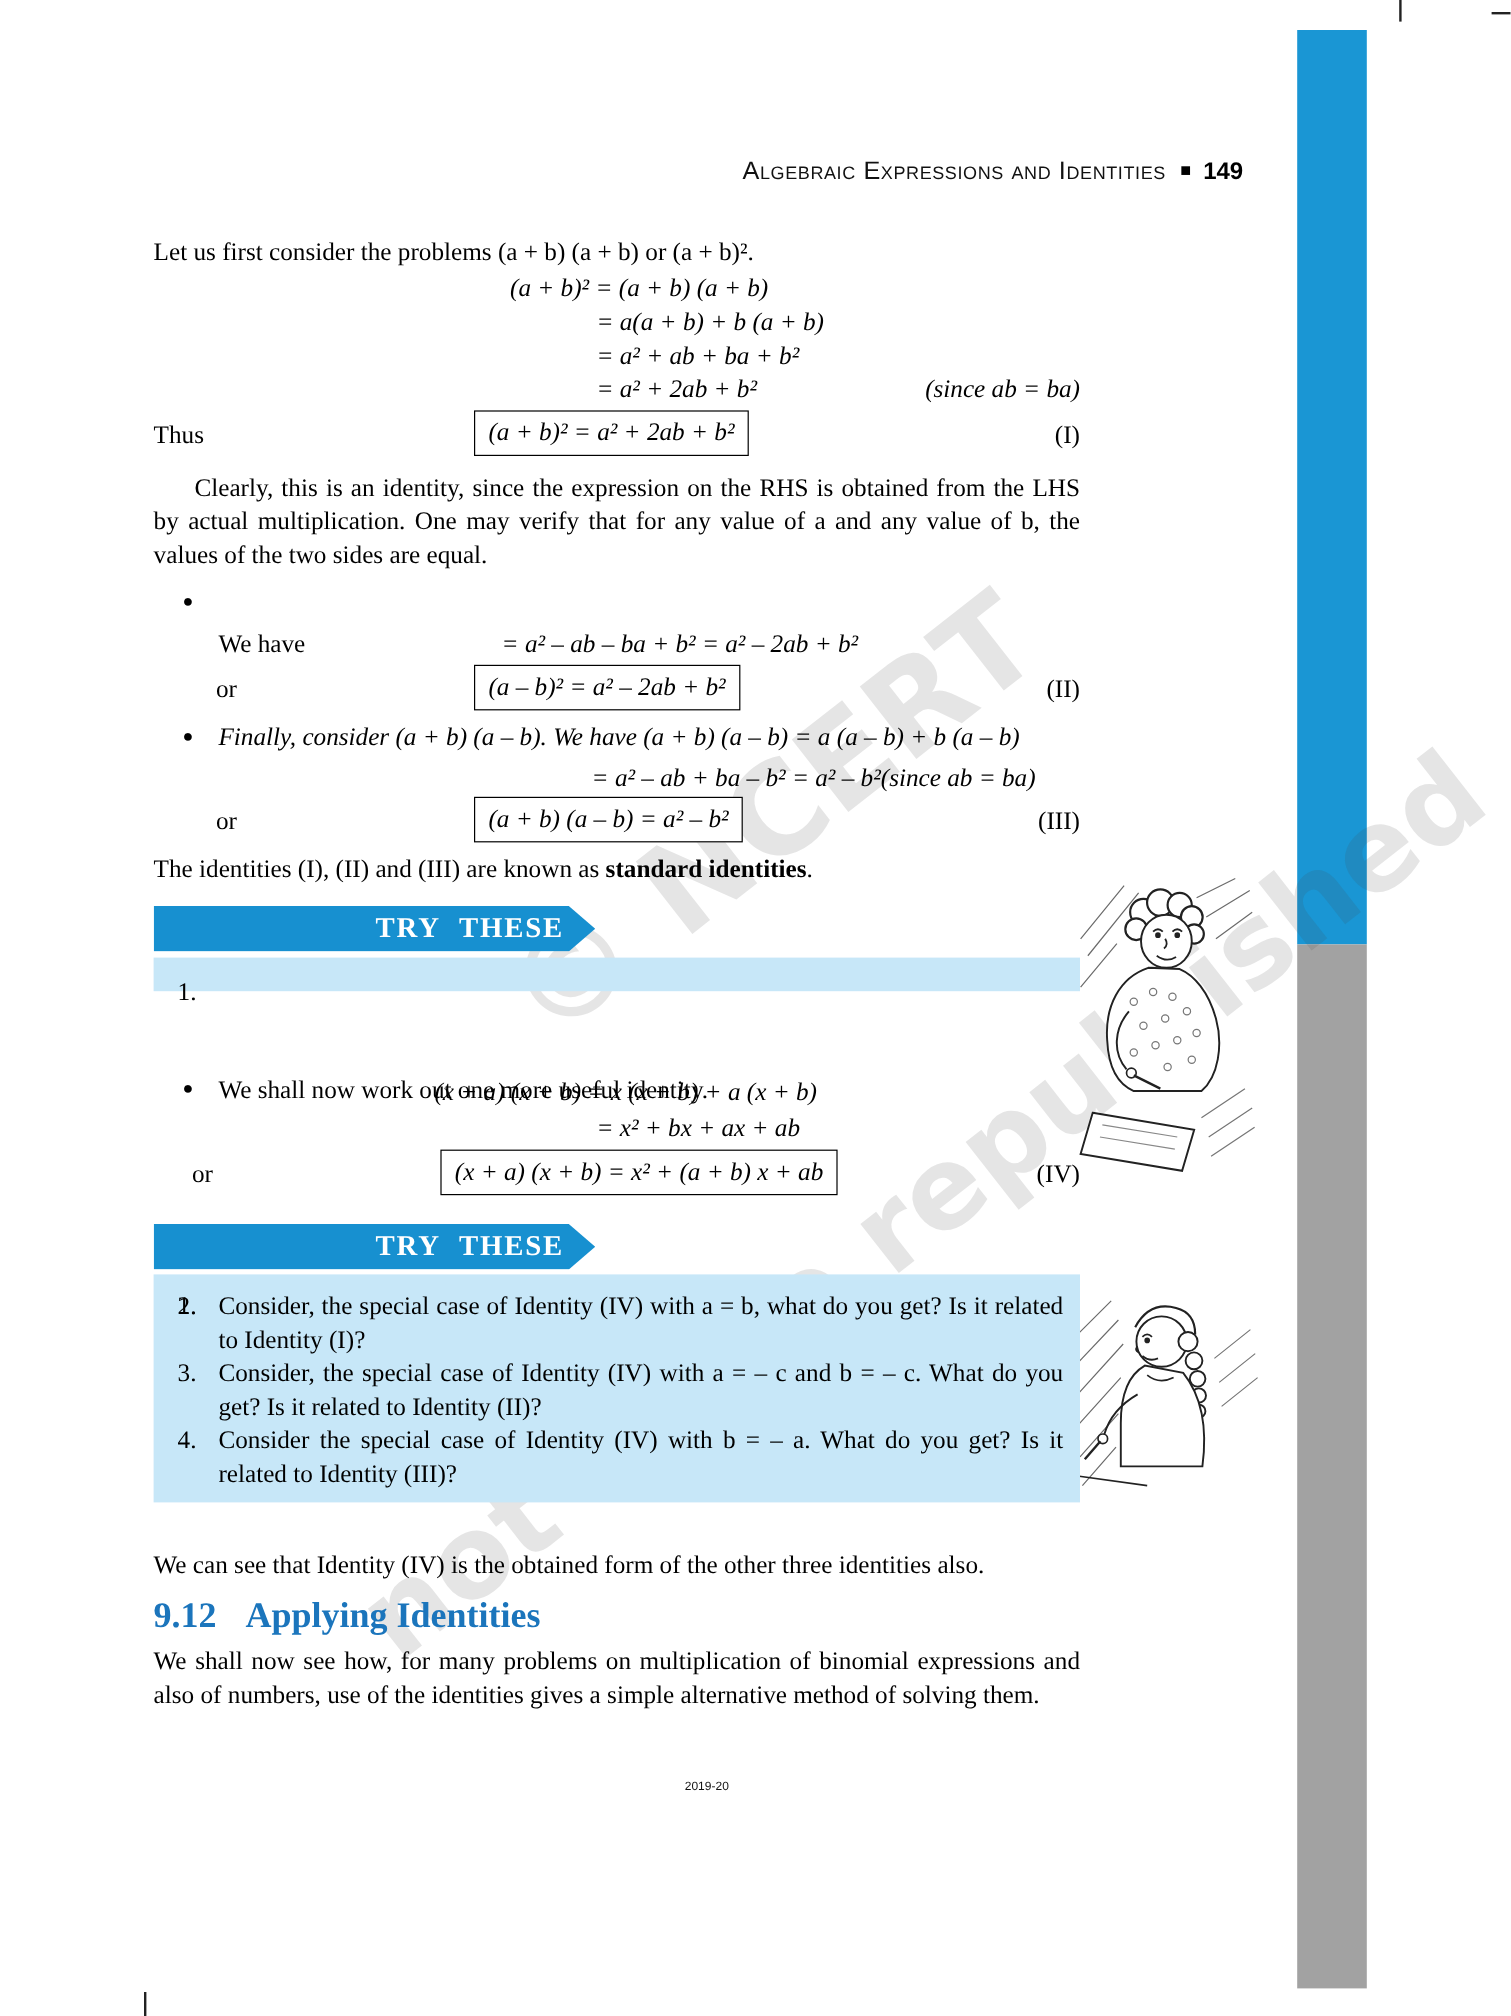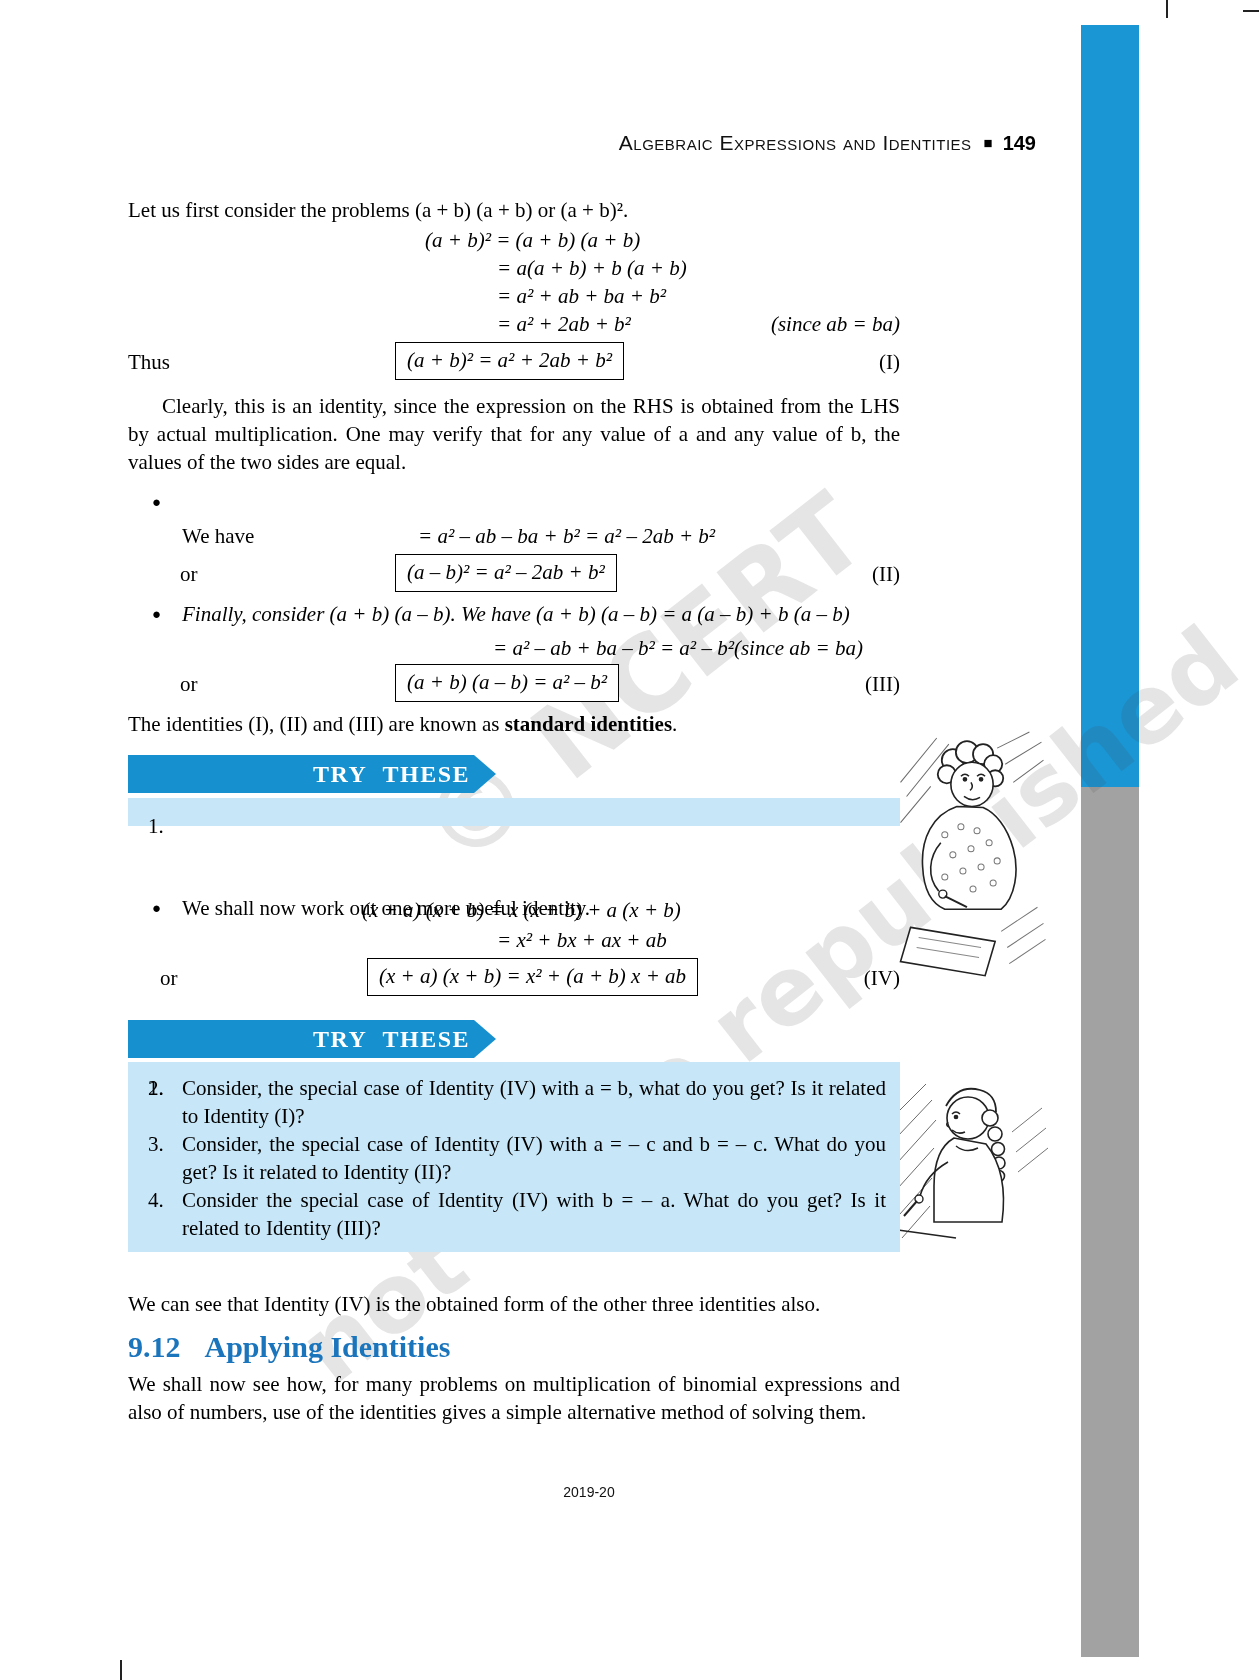--- a/index.html
+++ b/index.html
@@ -68,21 +68,21 @@
   .bluebox.multi { padding: 12px 0 10px; }
   .bb-item { position: relative; padding-left: 54px; padding-right: 14px; text-align: justify; }
   .bb-num { position: absolute; left: 20px; top: 0; }
 
   
   .section-head { color: #1b75bc; font-weight: bold; font-size: 30px; line-height: 34px; }
   .section-num { margin-right: 24px; }
 
   
   .footer { position: absolute; left: 128px; top: 1484px; width: 922px; text-align: center;
-    font-family: "Liberation Sans", "DejaVu Sans", sans-serif; font-size: 14px; color: #111; }
+    font-family: "Liberation Sans", "DejaVu Sans", sans-serif; font-size: 10px; color: #111; }
 
   
   .illus { position: absolute; }
   .illus-1 { left: 896px; top: 730px; width: 152px; height: 292px; }
   .illus-2 { left: 896px; top: 1072px; width: 155px; height: 210px; }
 </style>
 </head>
 <body>
 
 <div class="page">

